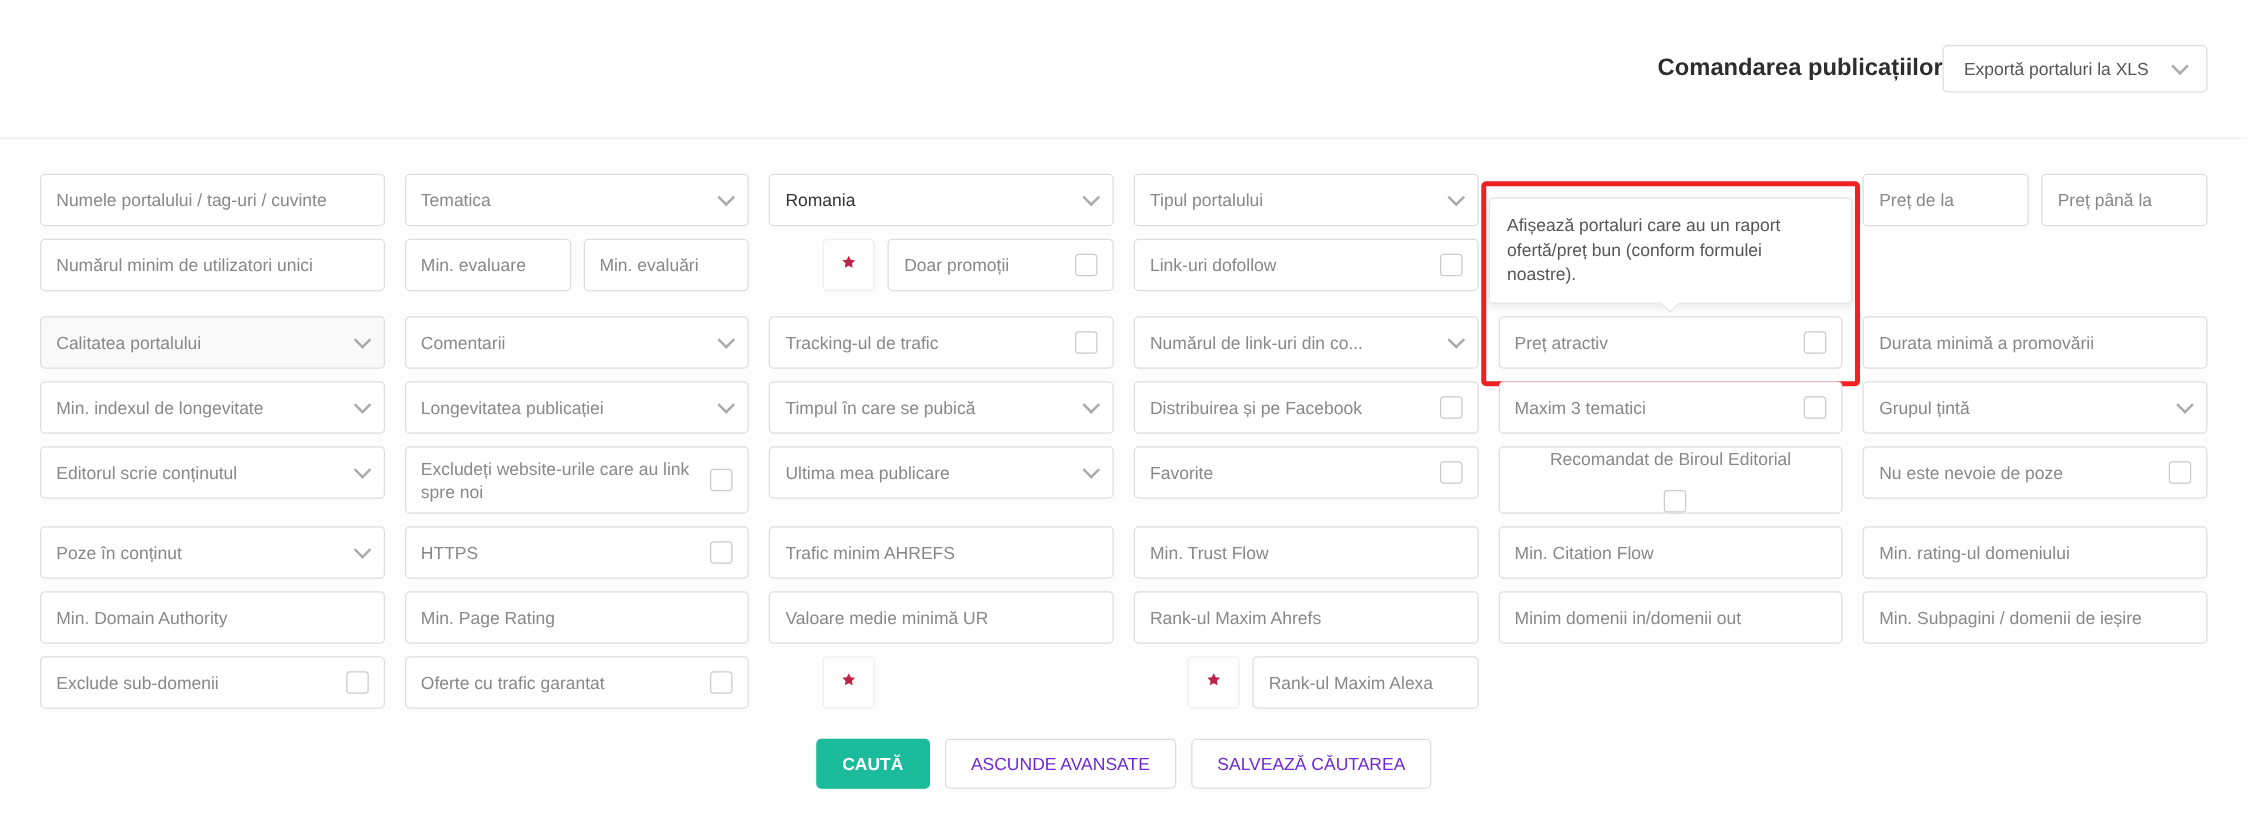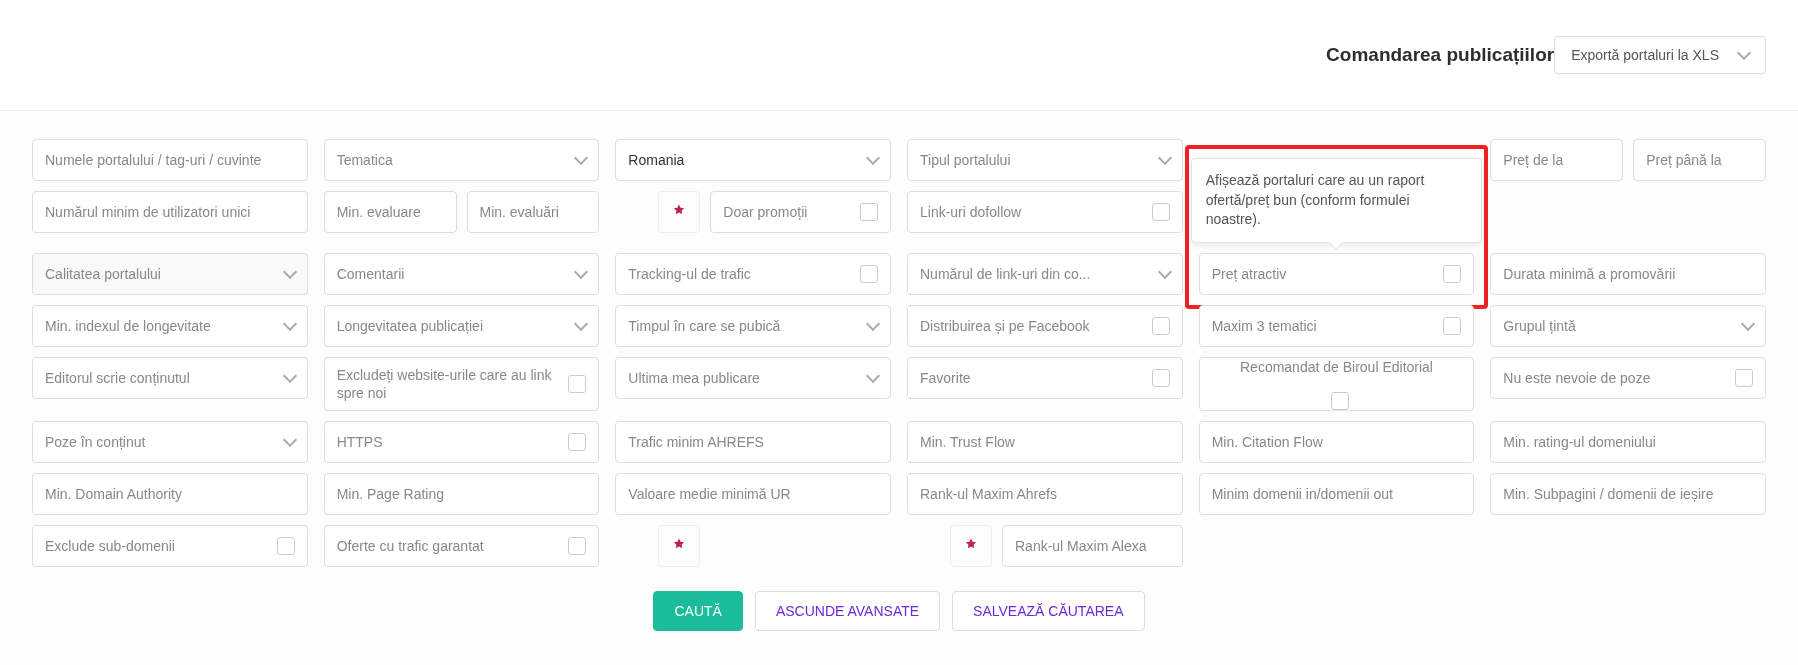--- a/index.html
+++ b/index.html
@@ -165,21 +165,21 @@
     border-radius: 4px;
     background: #fff;
     color: #6d28d9;
     font-size: 14px;
     cursor: pointer;
   }
   .btn-primary {
     background: #1abc9c;
     border-color: #1abc9c;
     color: #fff;
-    font-weight: 400;
+    font-weight: 700;
   }
 </style>
 </head>
 <body>
 
 <div class="header">
   <div class="page-title">Comandarea publicațiilor</div>
   <button class="export-btn">
     <span>Exportă portaluri la XLS</span>
     <span class="chev"></span>

